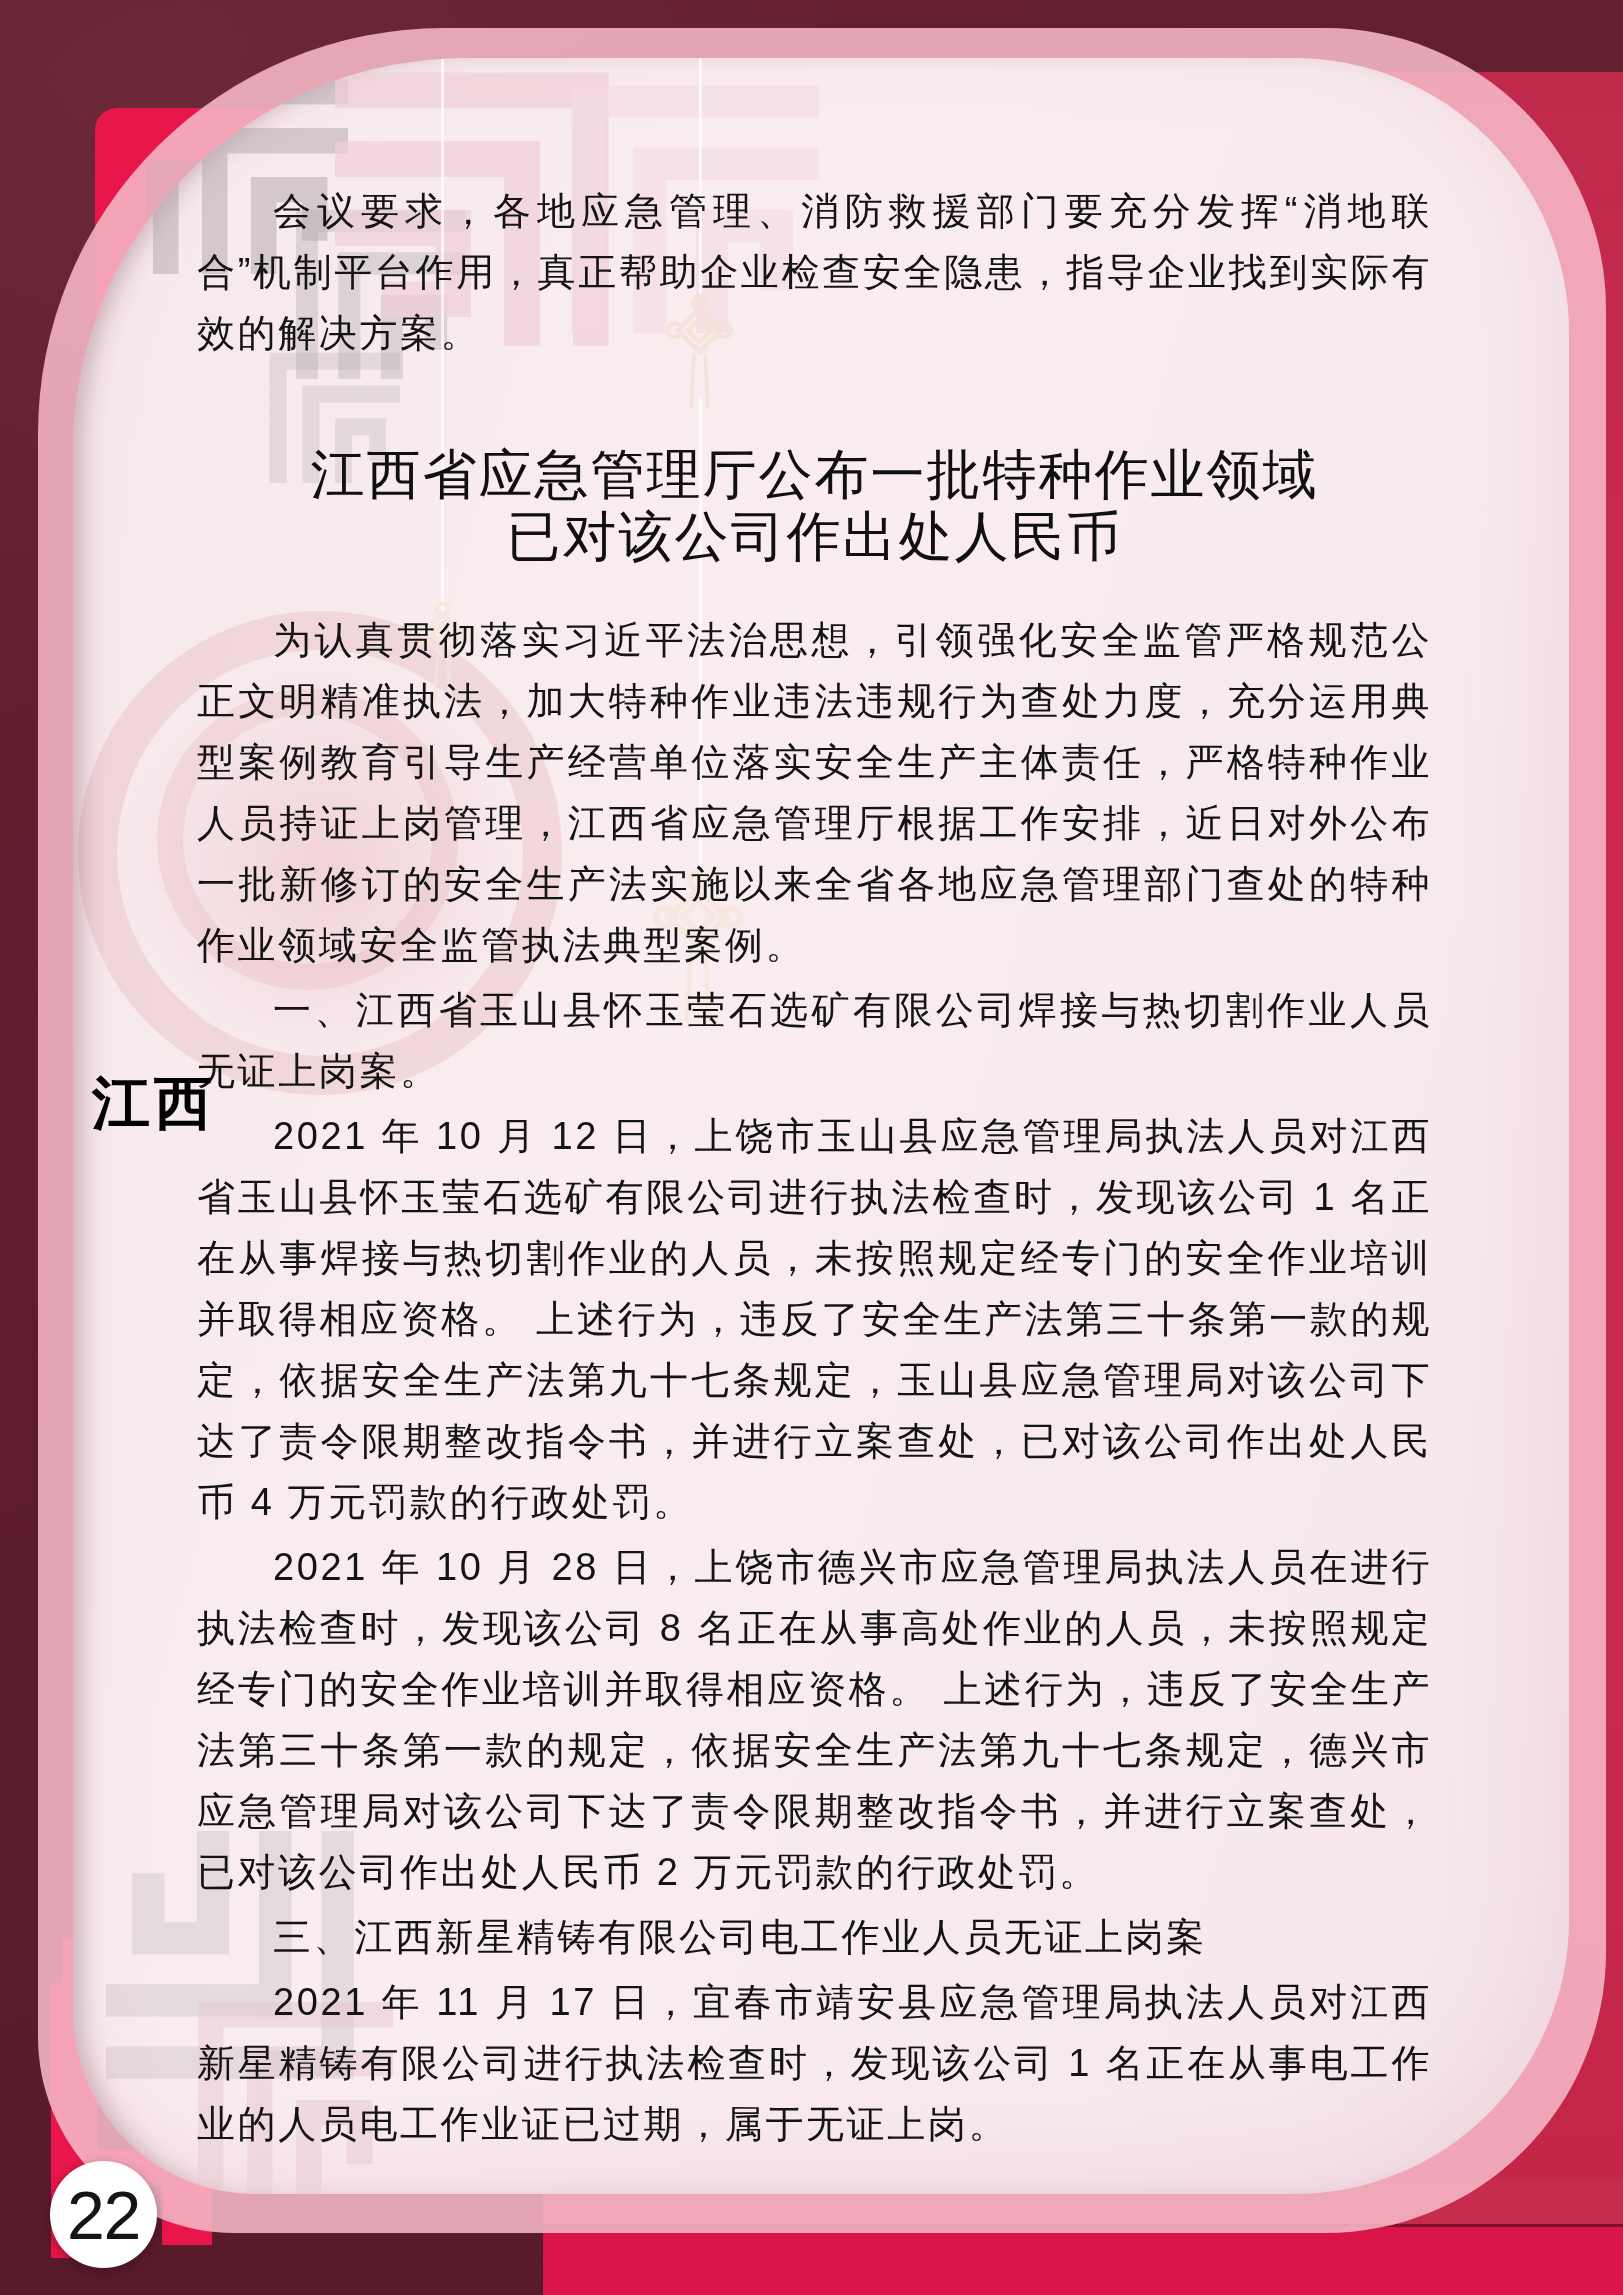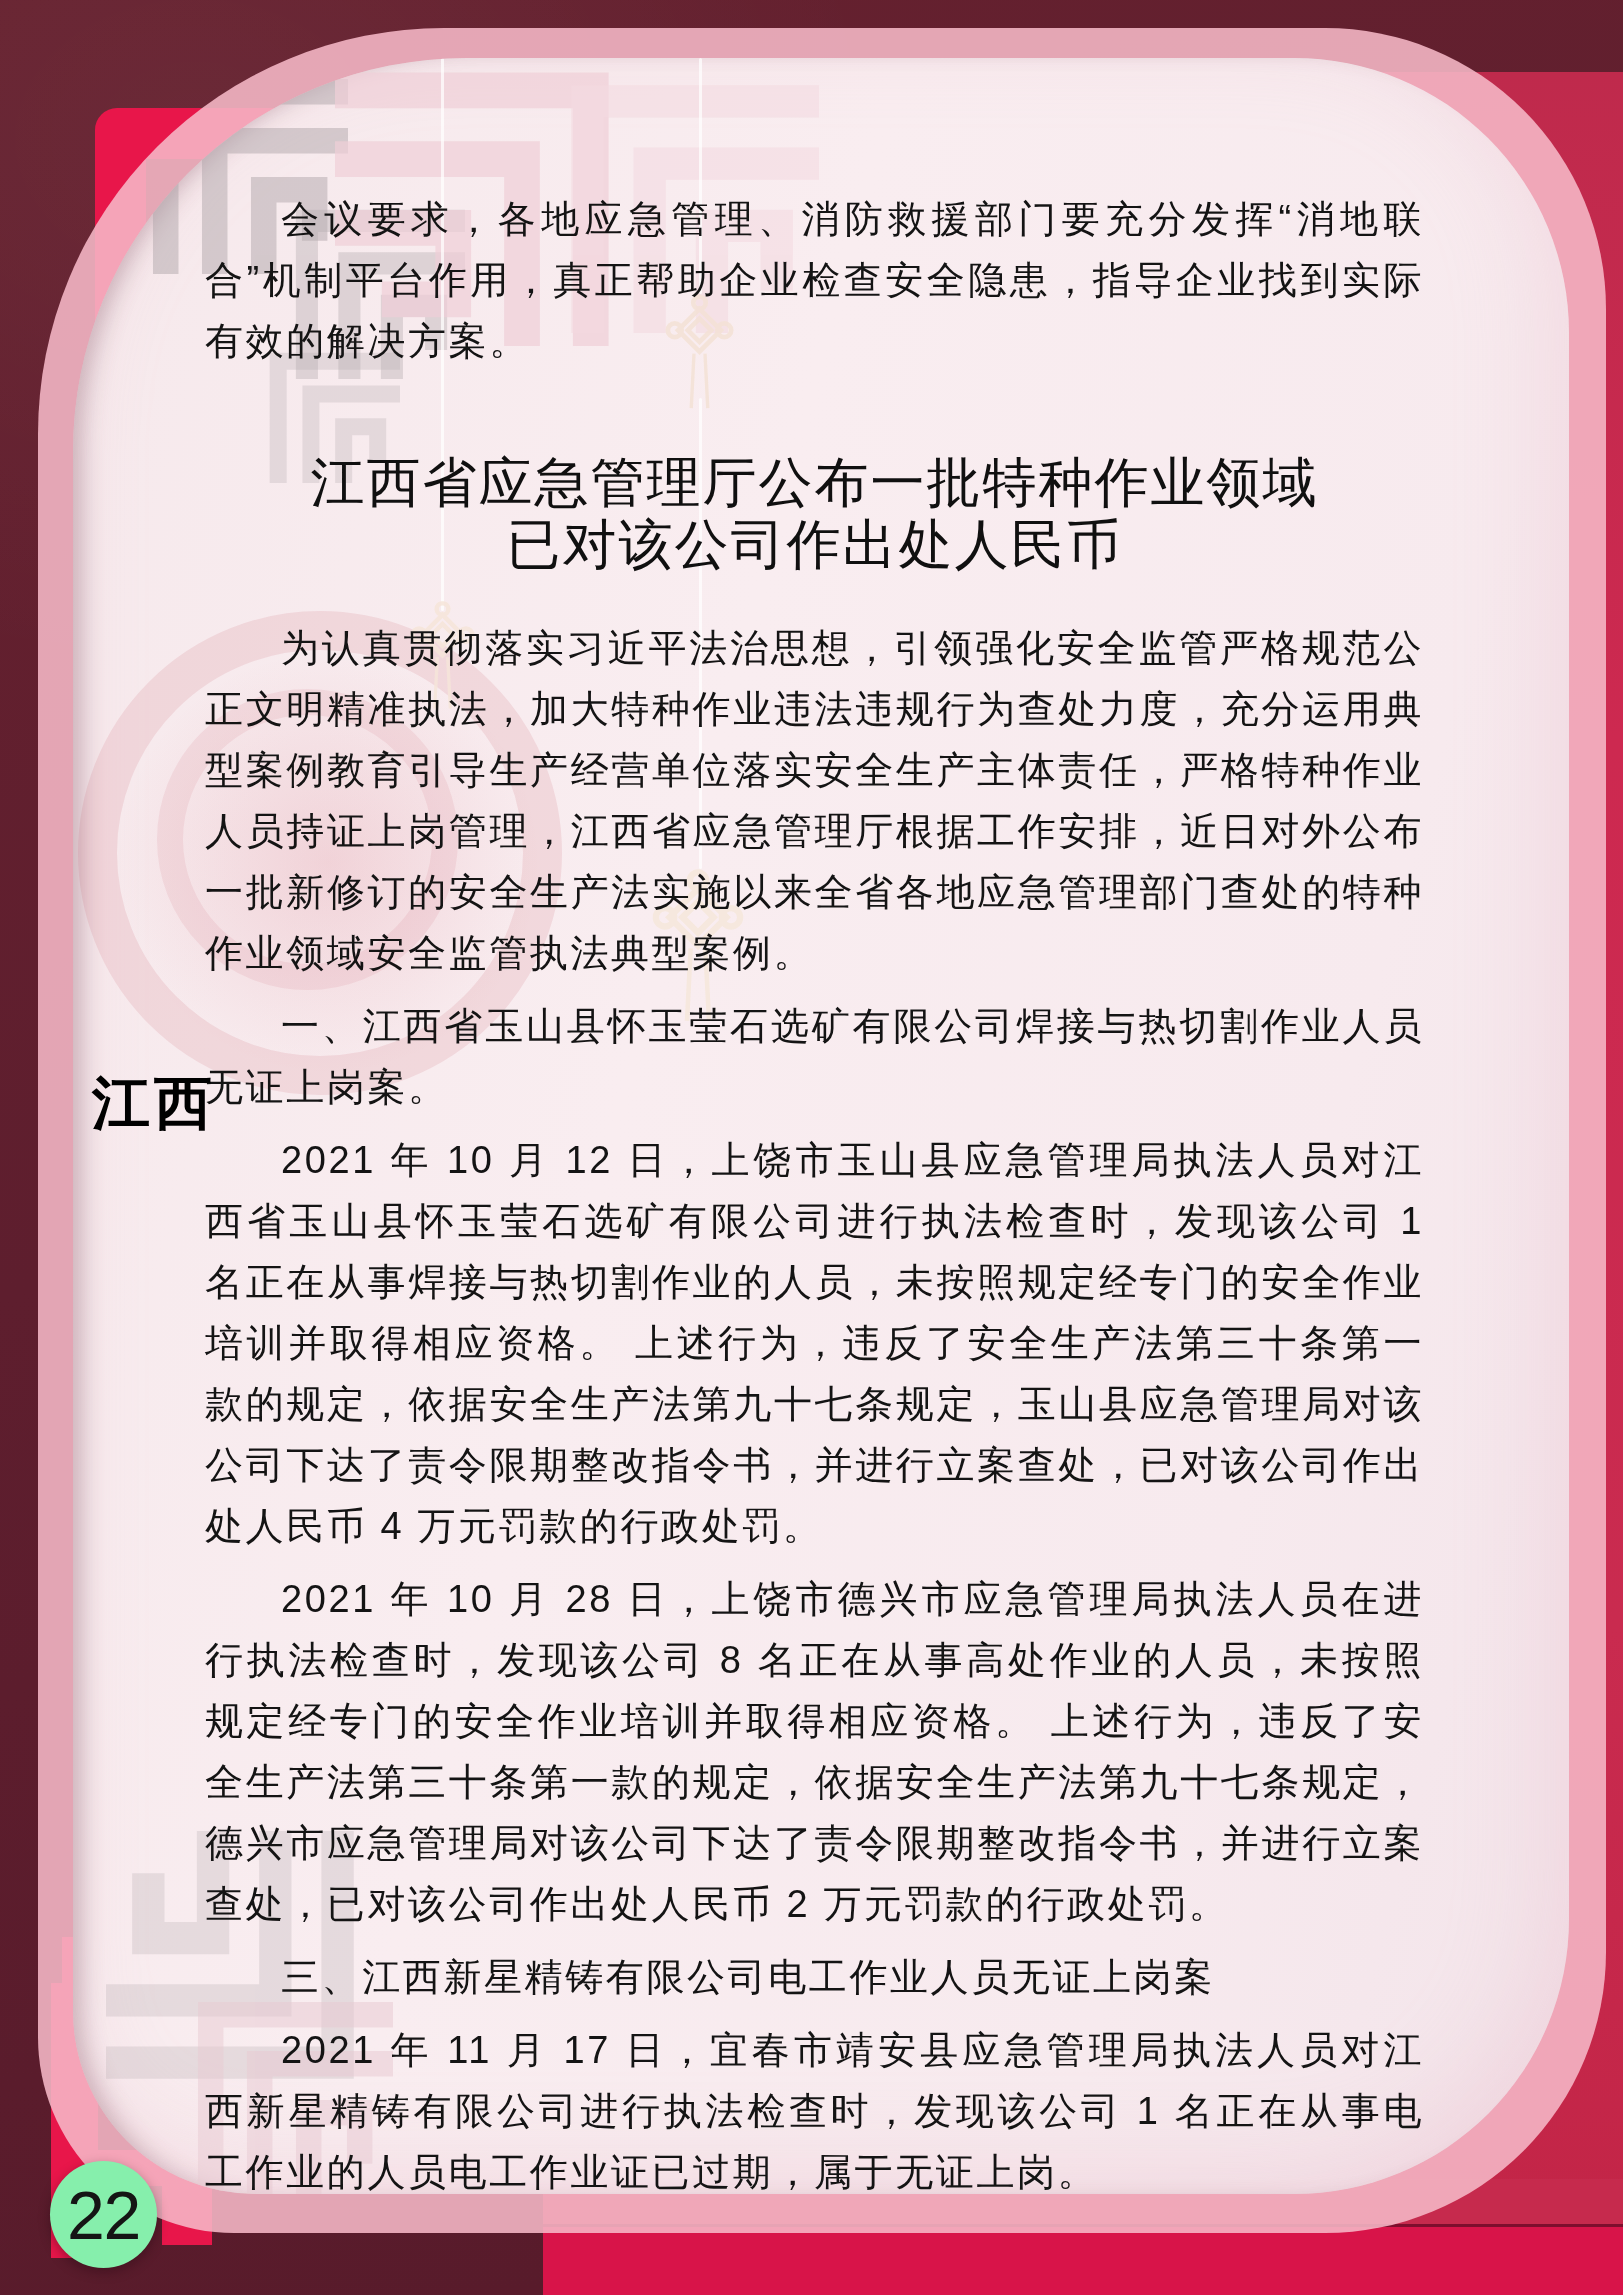--- a/index.html
+++ b/index.html
@@ -38,31 +38,31 @@
   .wm{position:absolute;pointer-events:none;}
   .seal1{position:absolute;left:5.2px;top:553px;width:406px;height:406px;border-radius:50%;
      border:39px solid rgba(190,40,60,0.10);}
   .seal2{position:absolute;left:84px;top:631px;width:249px;height:249px;border-radius:50%;
      border:26px solid rgba(190,40,60,0.08);}
   .seal-wash{position:absolute;left:-39px;top:510px;width:589px;height:589px;
      background:radial-gradient(closest-side,rgba(196,44,66,0.13),rgba(196,44,66,0) 72%);}
   .string{position:absolute;width:3.3px;background:rgba(255,255,255,0.72);border-radius:2px;}
   
   .content{position:absolute;left:120px;top:119px;width:1243px;color:#141414;}
-  .body{margin:12px;font-size:38px;line-height:61px;letter-spacing:2.6px;text-align:justify;
+  .body{margin:4px;font-size:38px;line-height:61px;letter-spacing:2.6px;text-align:justify;
         font-weight:400;color:#141414;}
   .indent{text-indent:2em;}
   .title{margin:79px 0 43px 0;text-align:center;font-size:54px;line-height:62px;
          font-weight:400;letter-spacing:2px;color:#101010;}
   .title span{display:block;}
   
   .region-label{position:absolute;left:92px;top:1073px;z-index:12;font-size:58px;line-height:60px;
      font-weight:700;letter-spacing:3.9px;color:#000;text-align:center;}
   .page-badge{position:absolute;left:50px;top:2161px;width:107px;height:107px;border-radius:50%;
-     background:#86efac;z-index:12;display:flex;align-items:center;justify-content:center;
+     background:#ffffff;z-index:12;display:flex;align-items:center;justify-content:center;
      box-shadow:0 3.9px 11.8px rgba(30,6,14,0.35);}
   .page-badge span{font-size:68px;color:#151515;letter-spacing:-1.3px;}
 </style>
 </head>
 <body>
 
 <svg width="0" height="0" style="position:absolute" aria-hidden="true">
   <defs>
     <symbol id="fret-sym" viewBox="0 0 200 200">
       <path d="M14,200 V14 H200 M64,200 V64 H200 M114,200 V114 H166 V166" fill="none" stroke="currentColor" stroke-width="26"></path>

